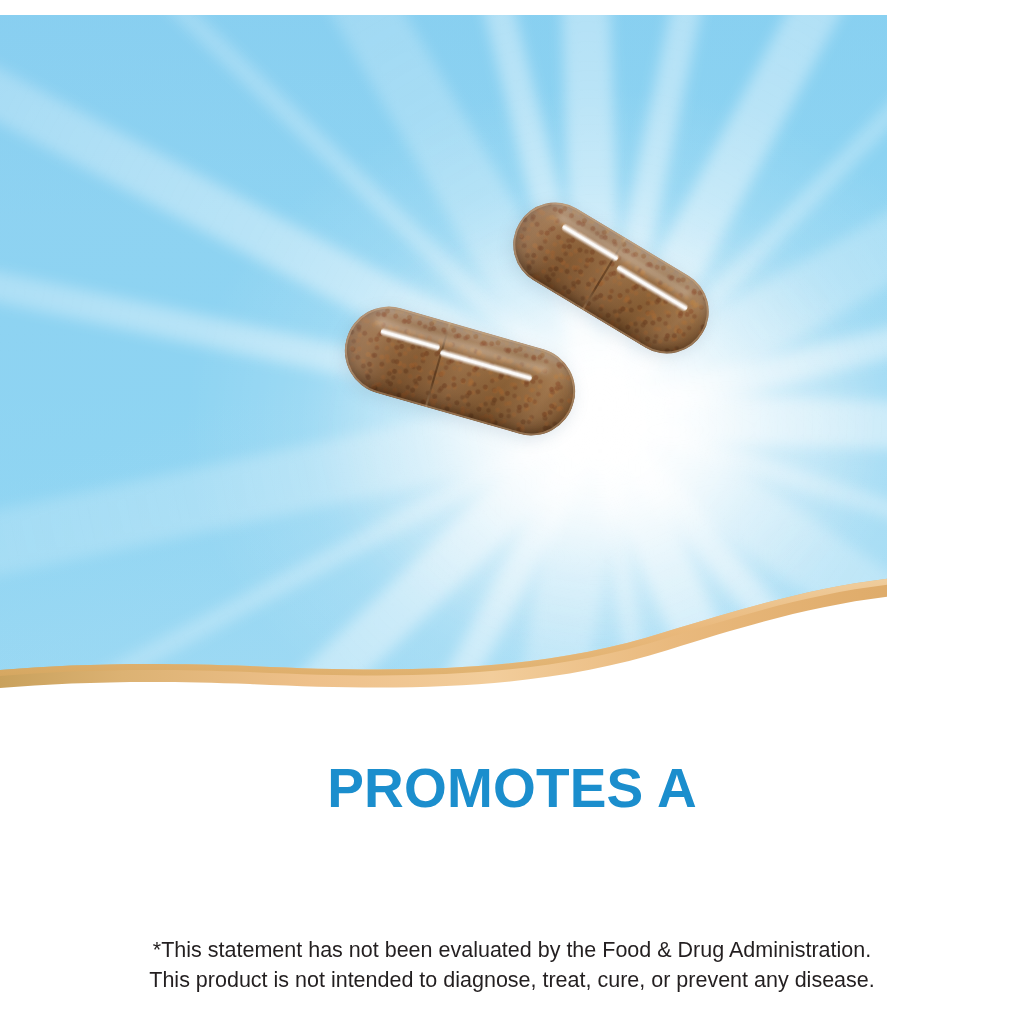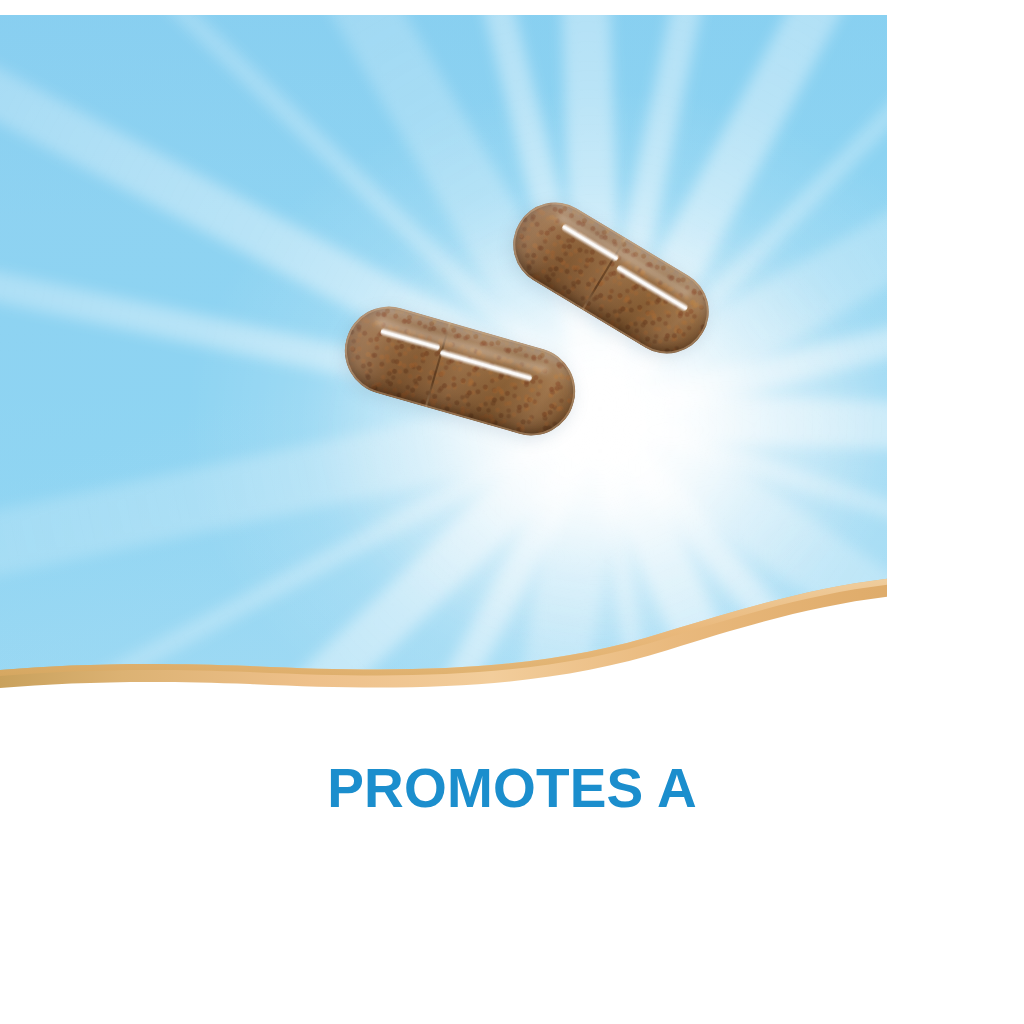--- a/index.html
+++ b/index.html
@@ -313,15 +313,19 @@
              L1024,52 C880,46 790,72 668,110 C546,148 420,152 250,144 C150,140 70,142 0,148 Z" fill="url(#goldGrad)"></path>
 
     <path d="M0,130 C70,124 150,122 250,126 C420,134 545,130 665,92 C790,54 880,28 1024,34
              L1024,40 C880,34 790,60 667,98 C545,136 420,140 250,132 C150,128 70,130 0,136 Z" fill="url(#goldGradSoft)" opacity="0.75"></path>
   </svg>
 
   <div class="lower">
     <div class="headline">
       <span class="hl-line">PROMOTES A</span>
     </div>
+    <div class="disclaimer">
+      <span class="dl-line">*This statement has not been evaluated by the Food &amp; Drug Administration.</span>
+      <span class="dl-line">This product is not intended to diagnose, treat, cure, or prevent any disease.</span>
+    </div>
   </div>
 
 </div>
 
 </body></html>

